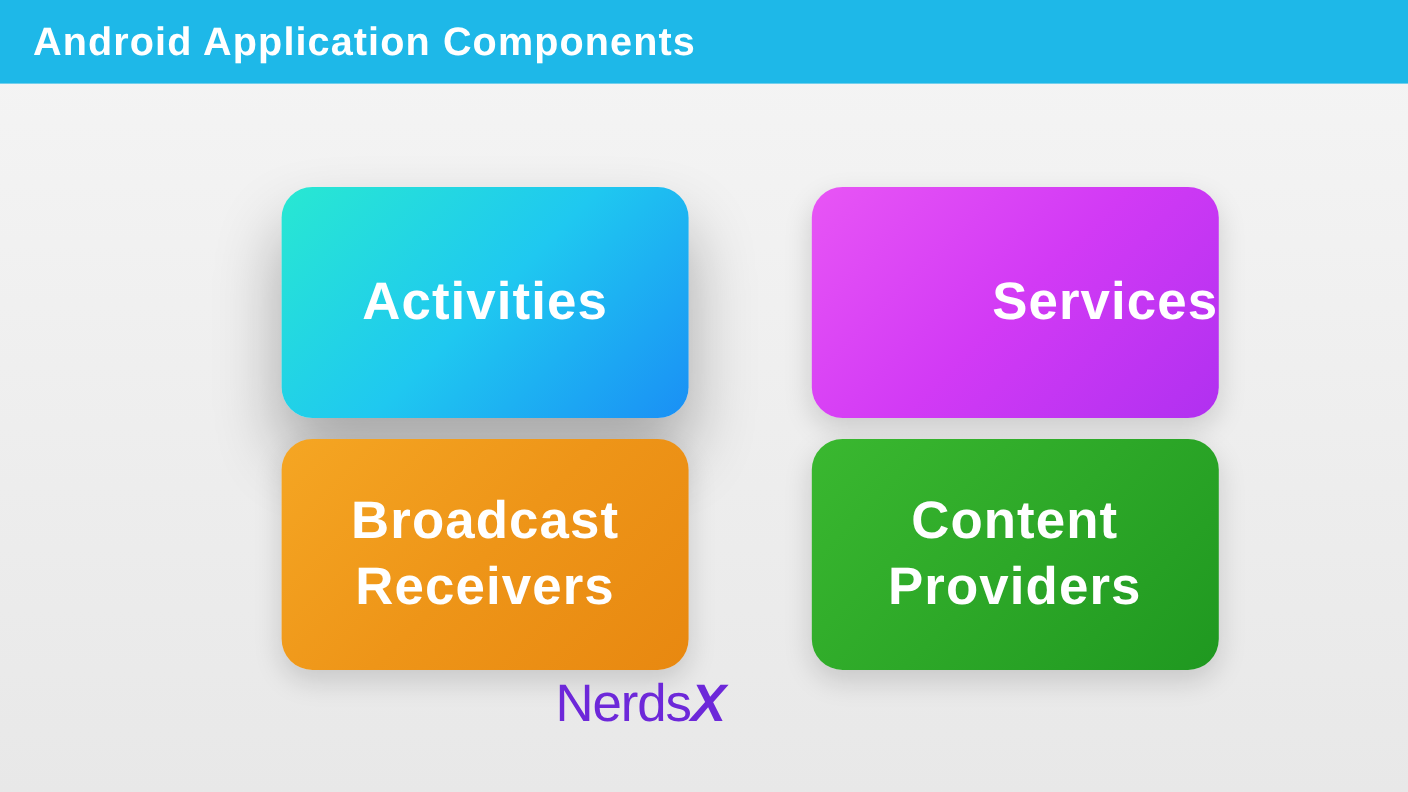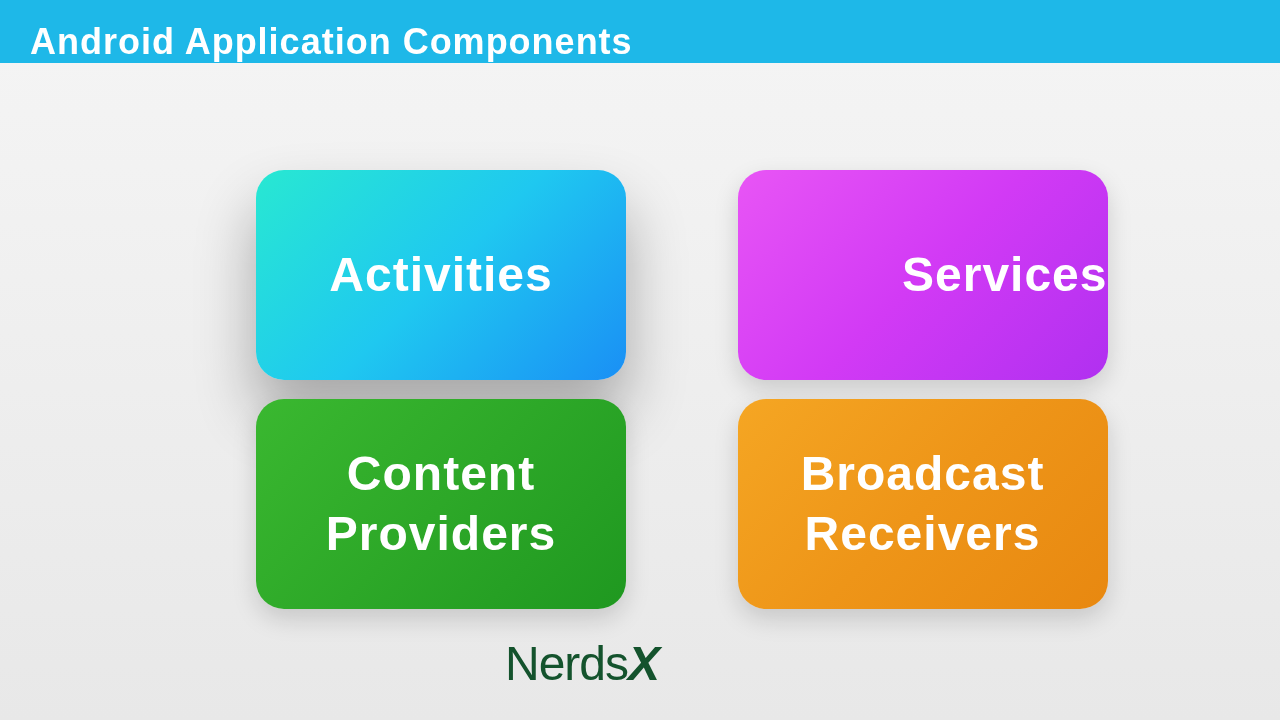--- a/index.html
+++ b/index.html
@@ -10,24 +10,24 @@
     body {
       width: 1280px;
       height: 720px;
       background: linear-gradient(180deg, #f5f5f5 0%, #e8e8e8 100%);
       font-family: 'Arial Black', Arial, sans-serif;
       overflow: hidden;
       position: relative;
     }
     .header {
       width: 100%;
-      height: 63px;
+      height: 76px;
       background: #1eb8e8;
       display: flex;
-      align-items: flex-end;
+      align-items: center;
       padding-left: 30px;
     }
     .header-title {
       color: #ffffff;
       font-size: 36px;
       font-weight: 900;
       letter-spacing: 1px;
     }
     .grid {
       position: absolute;
@@ -69,24 +69,24 @@
     }
     .card-broadcast {
       background: linear-gradient(135deg, #f5a623 0%, #ee9518 50%, #e88810 100%);
     }
     .card-content {
       background: linear-gradient(135deg, #3ab830 0%, #2da828 50%, #1f9820 100%);
     }
     .watermark {
       position: absolute;
       left: 505px;
-      top: 636px;
+      top: 612px;
       font-family: Arial, sans-serif;
       font-size: 48px;
-      color: #14532d;
+      color: #6d28d9;
       letter-spacing: -1px;
     }
     .watermark .light {
       font-weight: 400;
     }
     .watermark .bold {
       font-weight: 900;
       font-style: italic;
     }
   </style>
@@ -97,23 +97,23 @@
   <div class="header-title">Android Application Components</div>
 </div>
 
 <div class="grid">
   <div class="card card-activities highlighted">
     <span>Activities</span>
   </div>
   <div class="card card-services">
     <span>Services</span>
   </div>
+  <div class="card card-broadcast">
+    <span>Broadcast Receivers</span>
+  </div>
   <div class="card card-content">
     <span>Content Providers</span>
-  </div>
-  <div class="card card-broadcast">
-    <span>Broadcast Receivers</span>
   </div>
 </div>
 
 <div class="watermark">
   <span class="light">Nerds</span><span class="bold">X</span>
 </div>
 
 </body></html>

